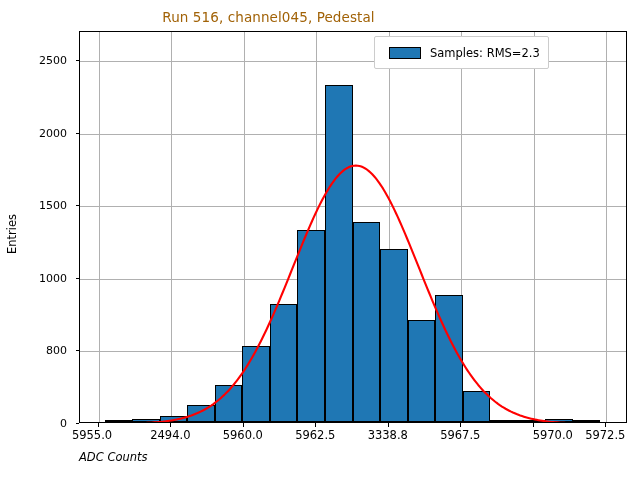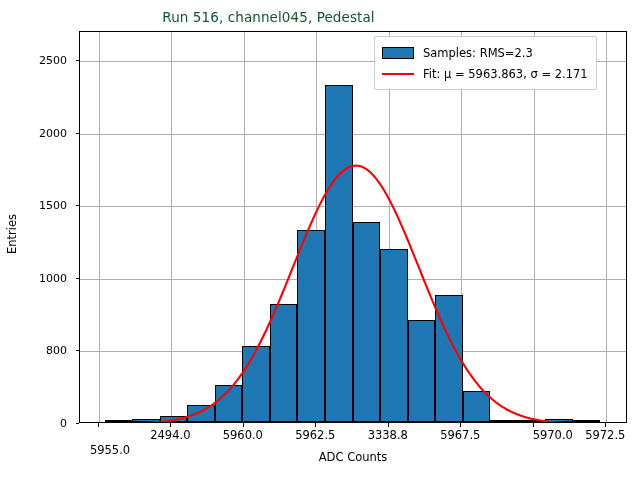--- a/index.html
+++ b/index.html
@@ -19,21 +19,21 @@
     height: 480px;
     background: #ffffff;
   }
   #chart-title {
     position: absolute;
     left: 0;
     top: 9px;
     width: 537px;
     text-align: center;
     font-size: 13.5px;
-    color: #14532d;
+    color: #a16207;
     letter-spacing: 0.1px;
   }
   
   #plot-area {
     position: absolute;
     left: 79px;
     top: 31px;
     width: 548px;
     height: 392px;
     box-sizing: border-box;
@@ -104,43 +104,44 @@
   #ylabel-holder {
     position: absolute;
     left: 0;
     width: 74px;
   }
   #xlabel {
     position: absolute;
     left: 79px;
     width: 548px;
     top: 450px;
-    text-align: center;
-    font-size: 11.5px;
-    color: #000000;
+    text-align: left;
+    font-size: 11.5px;
+    color: #000000;
+    font-style: italic;
   }
   #ylabel {
     position: absolute;
     left: -48px;
     top: 227px;
     width: 120px;
     text-align: center;
     font-size: 11.5px;
     color: #000000;
     transform: rotate(-90deg);
   }
   
   #legend {
     position: absolute;
     left: 374px;
     top: 36px;
     background: #ffffff;
     border: 0.9px solid #cccccc;
     border-radius: 2px;
-    padding: 5px 8px 5px 7px;
+    padding: 5px 8px 5px 14px;
     box-sizing: border-box;
   }
   .legend-row {
     display: flex;
     align-items: center;
     height: 21px;
   }
   .legend-patch {
     width: 32px;
     height: 12px;
@@ -214,21 +215,21 @@
         <div class="bar" style="left: 465.37px; width: 27.54px; height: 2.9px; background: rgb(31, 119, 180); border-color: rgb(0, 0, 0);"></div>
         <div class="bar" style="left: 492.91px; width: 27.54px; height: 2px; background: rgb(31, 119, 180); border-color: rgb(0, 0, 0);"></div>
       </div>
     <svg id="fit-curve" viewBox="0 0 548 392" preserveAspectRatio="none">
       <polyline id="fit-path" fill="none" stroke="#ff0000" stroke-width="2.1" stroke-linejoin="round" stroke-linecap="round" points="0.00,391.98 1.83,391.98 3.65,391.98 5.48,391.97 7.31,391.97 9.13,391.97 10.96,391.96 12.79,391.96 14.61,391.95 16.44,391.95 18.27,391.94 20.09,391.93 21.92,391.92 23.75,391.91 25.57,391.90 27.40,391.89 29.23,391.88 31.05,391.87 32.88,391.85 34.71,391.83 36.53,391.81 38.36,391.79 40.19,391.77 42.01,391.74 43.84,391.71 45.67,391.68 47.49,391.64 49.32,391.60 51.15,391.56 52.97,391.51 54.80,391.46 56.63,391.40 58.45,391.33 60.28,391.27 62.11,391.19 63.93,391.11 65.76,391.01 67.59,390.91 69.41,390.80 71.24,390.69 73.07,390.56 74.89,390.42 76.72,390.26 78.55,390.10 80.37,389.92 82.20,389.72 84.03,389.51 85.85,389.28 87.68,389.03 89.51,388.76 91.33,388.48 93.16,388.17 94.99,387.83 96.81,387.47 98.64,387.08 100.47,386.67 102.29,386.22 104.12,385.74 105.95,385.23 107.77,384.68 109.60,384.09 111.43,383.47 113.25,382.80 115.08,382.09 116.91,381.33 118.73,380.52 120.56,379.66 122.39,378.75 124.21,377.79 126.04,376.77 127.87,375.68 129.69,374.54 131.52,373.33 133.35,372.06 135.17,370.71 137.00,369.29 138.83,367.80 140.65,366.24 142.48,364.59 144.31,362.87 146.13,361.06 147.96,359.17 149.79,357.19 151.61,355.12 153.44,352.96 155.27,350.71 157.09,348.37 158.92,345.94 160.75,343.41 162.57,340.78 164.40,338.06 166.23,335.24 168.05,332.32 169.88,329.31 171.71,326.20 173.53,322.99 175.36,319.69 177.19,316.29 179.01,312.81 180.84,309.23 182.67,305.56 184.49,301.80 186.32,297.96 188.15,294.04 189.97,290.05 191.80,285.97 193.63,281.83 195.45,277.63 197.28,273.36 199.11,269.04 200.93,264.66 202.76,260.24 204.59,255.79 206.41,251.30 208.24,246.79 210.07,242.25 211.89,237.71 213.72,233.16 215.55,228.62 217.37,224.08 219.20,219.57 221.03,215.08 222.85,210.63 224.68,206.23 226.51,201.88 228.33,197.58 230.16,193.37 231.99,189.22 233.81,185.17 235.64,181.22 237.47,177.36 239.29,173.63 241.12,170.01 242.95,166.53 244.77,163.18 246.60,159.98 248.43,156.93 250.25,154.04 252.08,151.32 253.91,148.77 255.73,146.41 257.56,144.23 259.39,142.24 261.21,140.44 263.04,138.85 264.87,137.46 266.69,136.28 268.52,135.31 270.35,134.55 272.17,134.01 274.00,133.68 275.83,133.57 277.65,133.68 279.48,134.01 281.31,134.55 283.13,135.31 284.96,136.28 286.79,137.46 288.61,138.85 290.44,140.44 292.27,142.24 294.09,144.23 295.92,146.41 297.75,148.77 299.57,151.32 301.40,154.04 303.23,156.93 305.05,159.98 306.88,163.18 308.71,166.53 310.53,170.01 312.36,173.63 314.19,177.36 316.01,181.22 317.84,185.17 319.67,189.22 321.49,193.37 323.32,197.58 325.15,201.88 326.97,206.23 328.80,210.63 330.63,215.08 332.45,219.57 334.28,224.08 336.11,228.62 337.93,233.16 339.76,237.71 341.59,242.25 343.41,246.79 345.24,251.30 347.07,255.79 348.89,260.24 350.72,264.66 352.55,269.04 354.37,273.36 356.20,277.63 358.03,281.83 359.85,285.97 361.68,290.05 363.51,294.04 365.33,297.96 367.16,301.80 368.99,305.56 370.81,309.23 372.64,312.81 374.47,316.29 376.29,319.69 378.12,322.99 379.95,326.20 381.77,329.31 383.60,332.32 385.43,335.24 387.25,338.06 389.08,340.78 390.91,343.41 392.73,345.94 394.56,348.37 396.39,350.71 398.21,352.96 400.04,355.12 401.87,357.19 403.69,359.17 405.52,361.06 407.35,362.87 409.17,364.59 411.00,366.24 412.83,367.80 414.65,369.29 416.48,370.71 418.31,372.06 420.13,373.33 421.96,374.54 423.79,375.68 425.61,376.77 427.44,377.79 429.27,378.75 431.09,379.66 432.92,380.52 434.75,381.33 436.57,382.09 438.40,382.80 440.23,383.47 442.05,384.09 443.88,384.68 445.71,385.23 447.53,385.74 449.36,386.22 451.19,386.67 453.01,387.08 454.84,387.47 456.67,387.83 458.49,388.17 460.32,388.48 462.15,388.76 463.97,389.03 465.80,389.28 467.63,389.51 469.45,389.72 471.28,389.92 473.11,390.10 474.93,390.26 476.76,390.42 478.59,390.56 480.41,390.69 482.24,390.80 484.07,390.91 485.89,391.01 487.72,391.11 489.55,391.19 491.37,391.27 493.20,391.33 495.03,391.40 496.85,391.46 498.68,391.51 500.51,391.56 502.33,391.60 504.16,391.64 505.99,391.68 507.81,391.71 509.64,391.74 511.47,391.77 513.29,391.79 515.12,391.81 516.95,391.83 518.77,391.85 520.60,391.87 522.43,391.88 524.25,391.89 526.08,391.90 527.91,391.91 529.73,391.92 531.56,391.93 533.39,391.94 535.21,391.95 537.04,391.95 538.87,391.96 540.69,391.96 542.52,391.97 544.35,391.97 546.17,391.97 548.00,391.98"></polyline>
     </svg>
   </div>
 
   <div id="ticks-x">
       <div class="tick-x" style="left: 97.85px;"></div>
-      <div class="xticklabel" style="left: 110px; margin-top: 15px;">5955.0</div>
+      <div class="xticklabel" style="left: 92px;">5955.0</div>
       <div class="tick-x" style="left: 170.33px;"></div>
       <div class="xticklabel" style="left: 170.33px;">2494.0</div>
       <div class="tick-x" style="left: 242.82px;"></div>
       <div class="xticklabel" style="left: 242.82px;">5960.0</div>
       <div class="tick-x" style="left: 315.31px;"></div>
       <div class="xticklabel" style="left: 315.31px;">5962.5</div>
       <div class="tick-x" style="left: 387.79px;"></div>
       <div class="xticklabel" style="left: 387.79px;">3338.8</div>
       <div class="tick-x" style="left: 460.28px;"></div>
       <div class="xticklabel" style="left: 460.28px;">5967.5</div>
@@ -255,21 +256,15 @@
     </div>
 
   <div id="xlabel">ADC Counts</div>
   <div id="ylabel">Entries</div>
 
   <div id="legend">
     <div class="legend-row">
       <span class="legend-patch"></span>
       <span class="legend-label">Samples: RMS=2.3</span>
     </div>
-    <div class="legend-row">
-      <span class="legend-line-wrap">
-          <span class="legend-line"></span>
-        </span>
-      <span class="legend-label">Fit: μ = 5963.863, σ = 2.171</span>
-    </div>
   </div>
 
 </div>
 
 </body></html>

